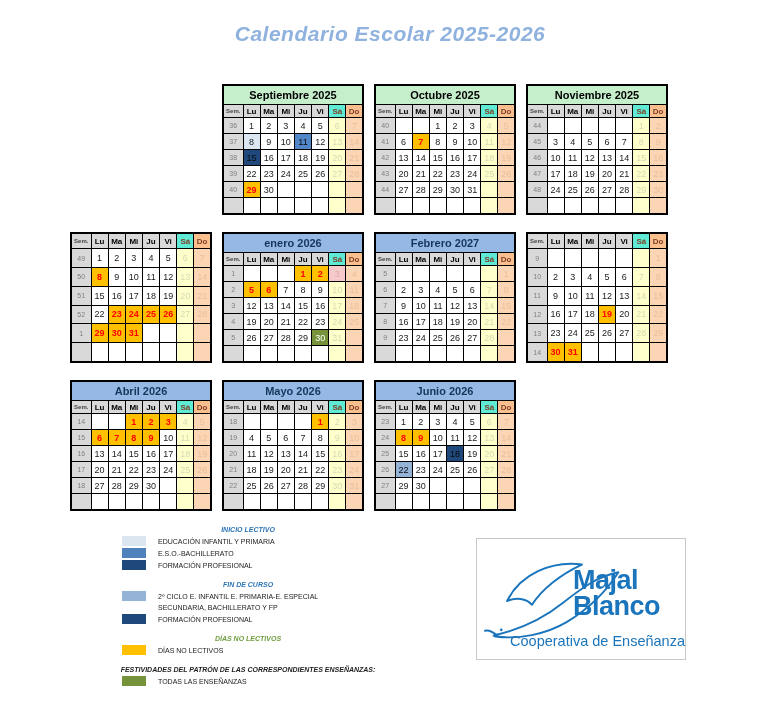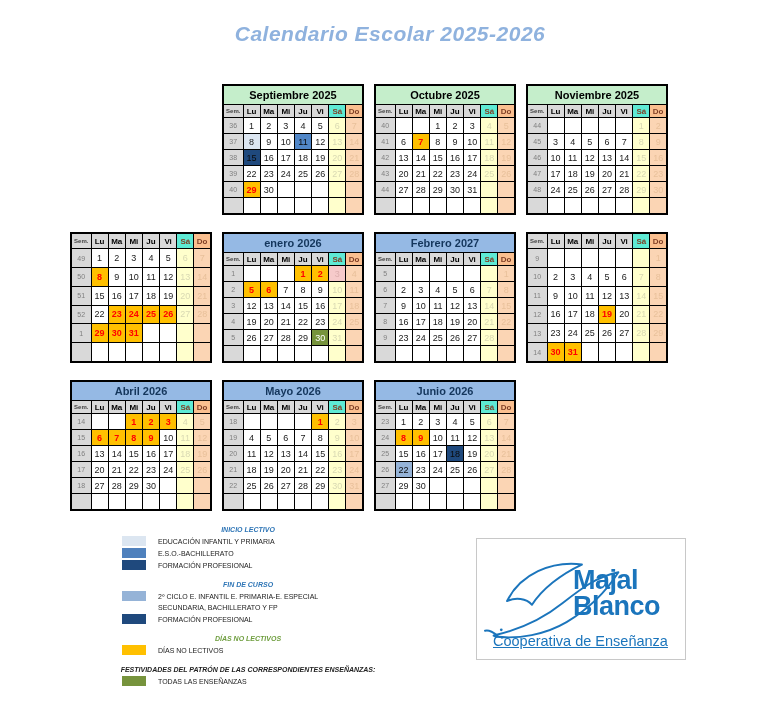--- a/index.html
+++ b/index.html
@@ -36,22 +36,22 @@
   .leg-item{display:flex;align-items:flex-start;margin:0 0 1px 4px;}
   .swatch{display:inline-block;width:24px;height:10px;flex:none;margin-top:0;}
   .leg-lines{margin-left:12px;}
   .leg-lines div{line-height:11px;}
   
   #logo{position:absolute;left:476px;top:538px;width:208px;height:120px;border:1px solid #c8c8c8;
         background:#fff;}
   #logo svg{position:absolute;left:4px;top:14px;}
   .logo-text{position:absolute;left:96px;top:28px;color:#1b75bc;font-weight:bold;font-size:27px;
         line-height:26px;letter-spacing:-0.5px;}
-  .logo-sub{position:absolute;left:16px;right:0;bottom:10px;text-align:left;color:#1b75bc;
-        font-size:14.5px;text-decoration:underline;}
+  .logo-sub{position:absolute;left:8px;right:0;bottom:10px;text-align:right;color:#1b75bc;
+        font-size:14.5px;}
 </style>
 </head>
 <body>
 
 <div id="page">
   <h1 id="main-title">Calendario Escolar 2025-2026</h1>
 
   <div id="cal-row-1" class="cal-row">
       <table class="cal">
         <colgroup>

